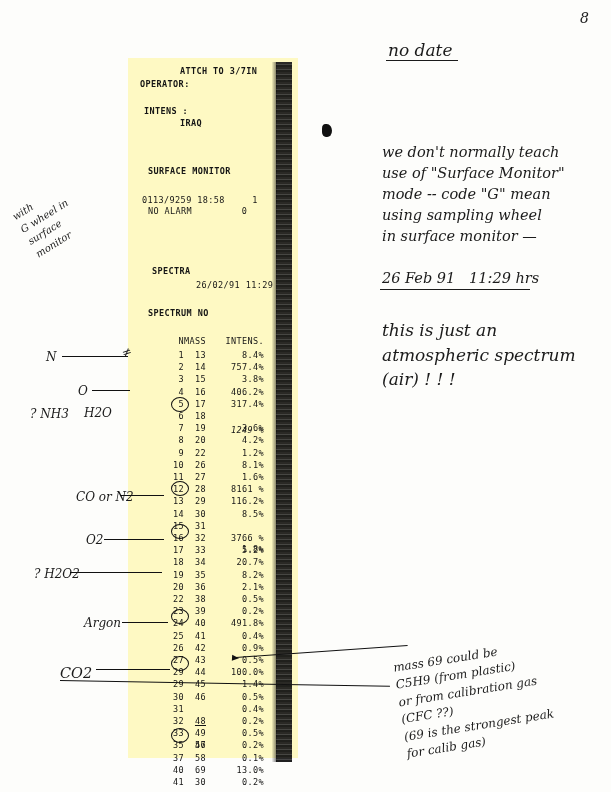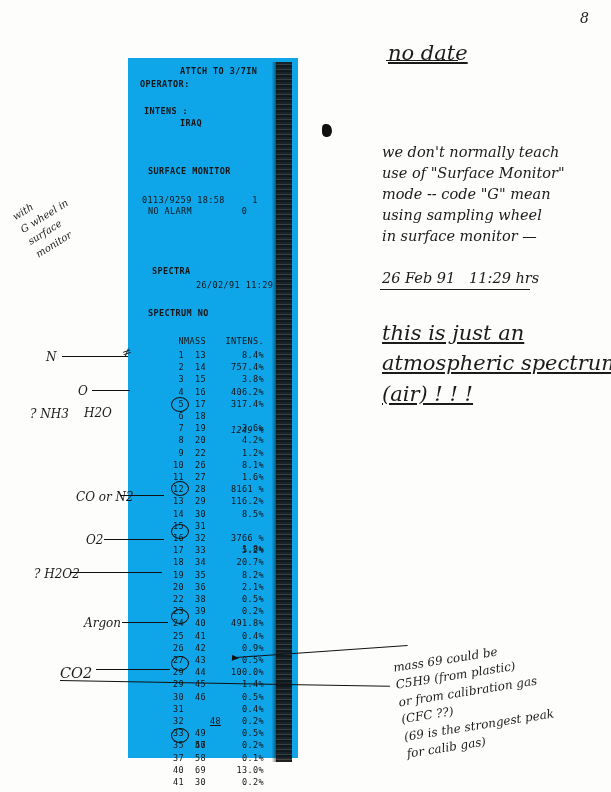--- a/index.html
+++ b/index.html
@@ -21,21 +21,21 @@
     height: 792px;
     background: #fdfdfb;
   }
   
   .tape {
     position: absolute;
     left: 128px;
     top: 58px;
     width: 170px;
     height: 700px;
-    background: #0ea5e9;
+    background: #fef9c3;
     font-family: "DejaVu Sans Mono", monospace;
     font-size: 8.5px;
     color: #151515;
     letter-spacing: 0.4px;
   }
   .tape .ln {
     position: absolute;
     white-space: pre;
     line-height: 10px;
   }
@@ -70,21 +70,21 @@
 
   
   .hand {
     position: absolute;
     font-family: "DejaVu Serif", serif;
     font-style: italic;
     color: #1b1b1b;
     white-space: pre;
     line-height: 1.45;
   }
-  .hand.big { font-size: 21px; text-decoration: underline; }
+  .hand.big { font-size: 17px; }
   .hand.med { font-size: 14.5px; }
   .hand.sm  { font-size: 12px; }
   .hand.xs  { font-size: 10px; }
 
   .underline-hand {
     position: absolute;
     height: 1px;
     background: #1b1b1b;
   }
   .rot-neg {
@@ -236,21 +236,21 @@
         <div class="ln col-n" style="left: 34px; top: 621.4px;">29</div>
         <div class="ln col-m" style="left: 56px; top: 621.4px;">45</div>
         <div class="ln col-i" style="left: 92px; top: 621.4px;">1.4%</div>
         <div class="ln col-n" style="left: 34px; top: 633.6px;">30</div>
         <div class="ln col-m" style="left: 56px; top: 633.6px;">46</div>
         <div class="ln col-i" style="left: 92px; top: 633.6px;">0.5%</div>
         <div class="ln col-n" style="left: 34px; top: 645.8px;">31</div>
         <div class="ln col-m" style="left: 56px; top: 645.8px; margin-top: 36px;">47</div>
         <div class="ln col-i" style="left: 92px; top: 645.8px;">0.4%</div>
         <div class="ln col-n" style="left: 34px; top: 658px;">32</div>
-        <div class="ln col-m" style="left: 71px; top: 658px; text-decoration: underline;">48</div>
+        <div class="ln col-m" style="left: 56px; top: 658px; text-decoration: underline;">48</div>
         <div class="ln col-i" style="left: 92px; top: 658px;">0.2%</div>
         <div class="ln col-n" style="left: 34px; top: 670.2px;">33</div>
         <div class="ln col-m" style="left: 56px; top: 670.2px;">49</div>
         <div class="ln col-i" style="left: 92px; top: 670.2px;">0.5%</div>
         <div class="ln col-n" style="left: 34px; top: 682.4px;">35</div>
         <div class="ln col-m" style="left: 56px; top: 682.4px;">56</div>
         <div class="ln col-i" style="left: 92px; top: 682.4px;">0.2%</div>
         <div class="ln col-n" style="left: 34px; top: 694.6px;">37</div>
         <div class="ln col-m" style="left: 56px; top: 694.6px;">58</div>
         <div class="ln col-i" style="left: 92px; top: 694.6px;">0.1%</div>

